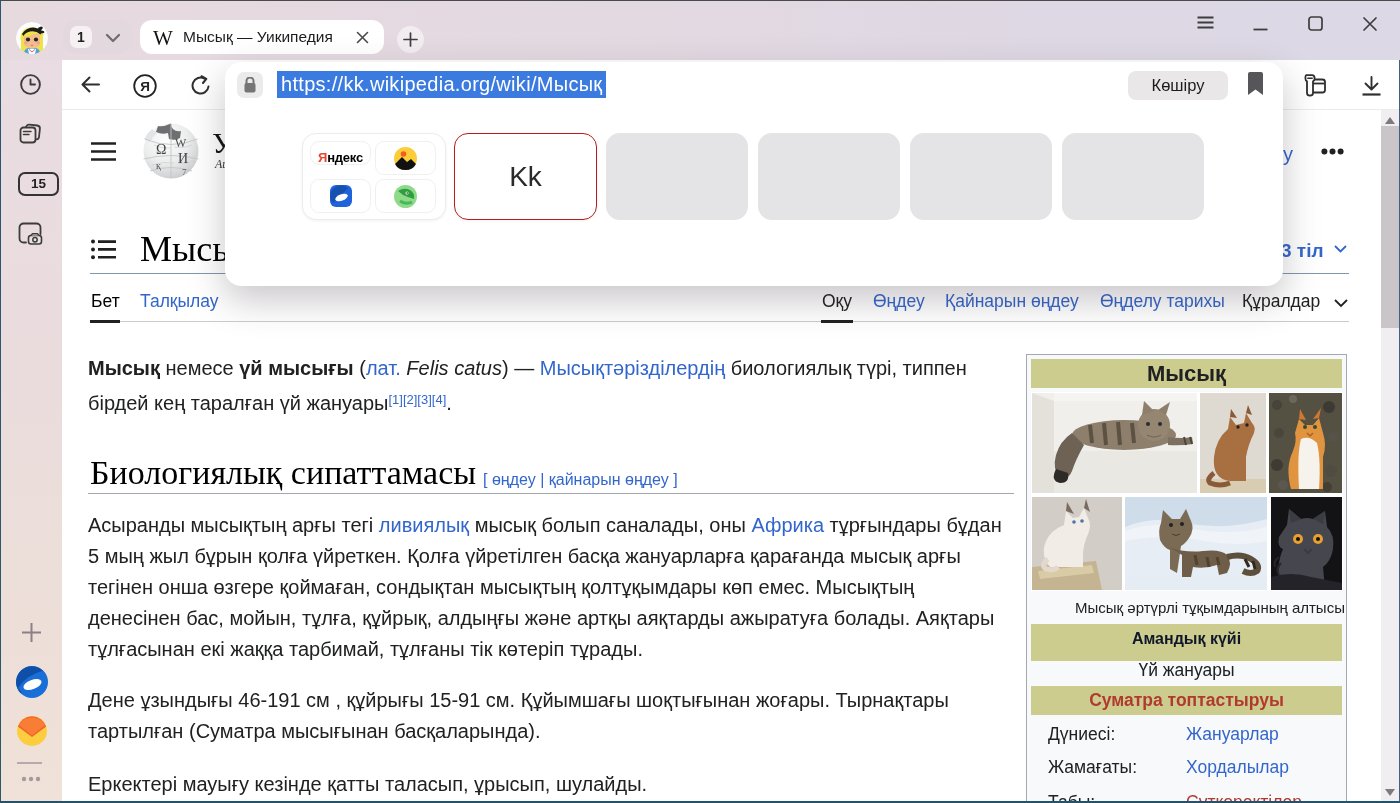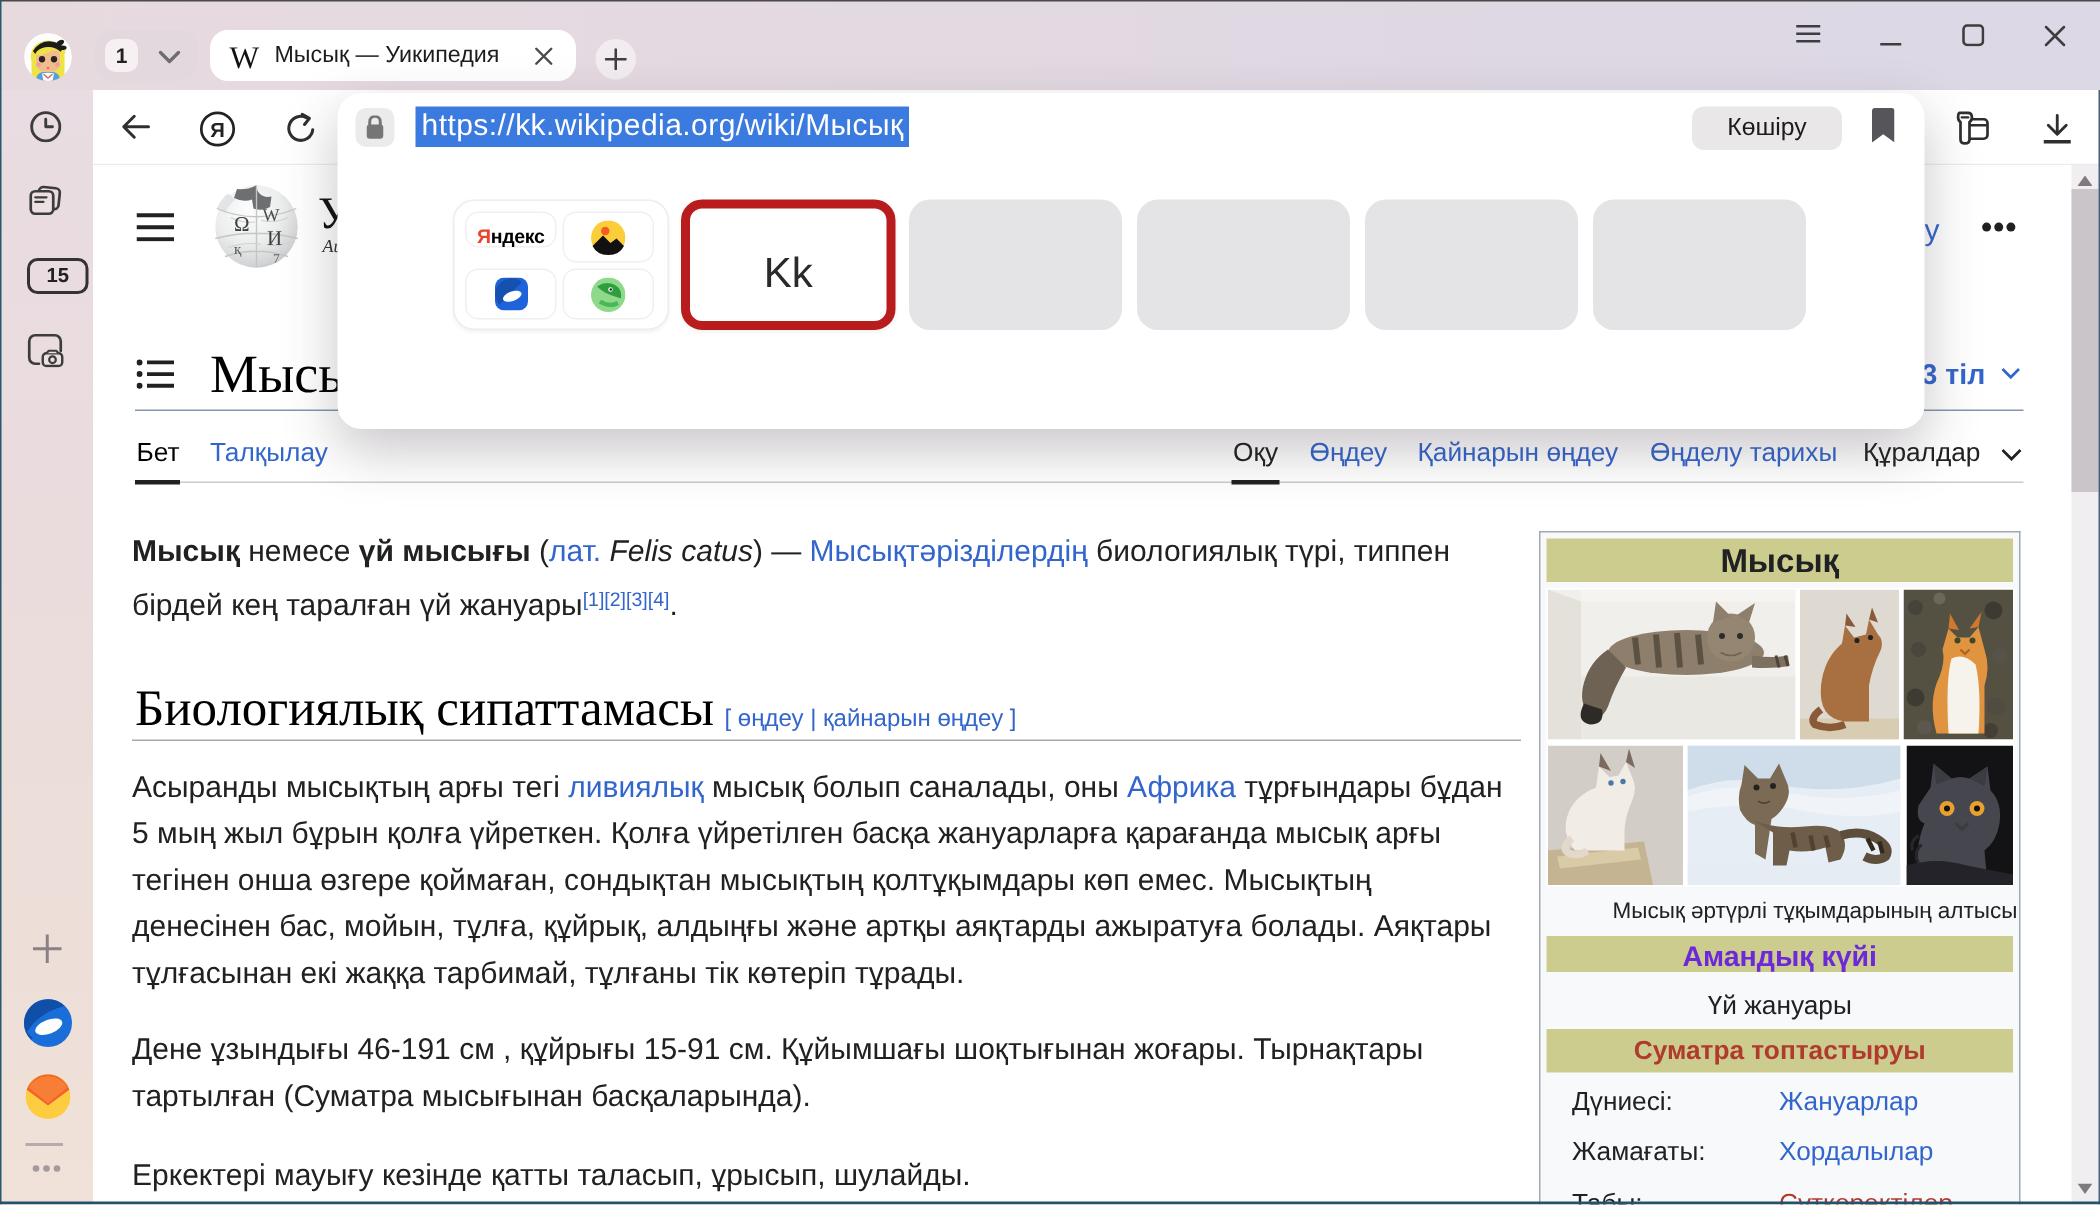--- a/index.html
+++ b/index.html
@@ -309,21 +309,21 @@
       <circle cx="27" cy="42" r="5" fill="#e8a02e"></circle>
         <circle cx="47" cy="42" r="5" fill="#e8a02e"></circle>
       <circle cx="27" cy="42" r="2" fill="#111"></circle>
         <circle cx="47" cy="42" r="2" fill="#111"></circle>
       <path d="M33 52 L37 56 L41 52" fill="none" stroke="#3a3c42" stroke-width="2"></path>
       <path d="M8 60 Q2 64 4 70 M10 66 Q4 72 8 78" stroke="#26262c" stroke-width="2" fill="none"></path>
       <path d="M0 80 Q20 74 40 80 L71 86 L71 93 L0 93 Z" fill="#232329"></path>
     </svg>
   </div>
   <div class="abs" style="left:1026px;top:599px;width:368px;text-align:center;font-size:15px;color:#202122;">Мысық әртүрлі тұқымдарының алтысы</div>
-  <div class="abs" style="left:1031px;top:624px;width:311px;height:24px;background:#cdcc8f;text-align:center;font-size:19px;font-weight:bold;color:#6d28d9;line-height:29px;">Амандық күйі</div>
+  <div class="abs" style="left:1031px;top:624px;width:311px;height:37px;background:#cdcc8f;text-align:center;font-size:16px;font-weight:bold;color:#0f172a;line-height:29px;">Амандық күйі</div>
   <div class="abs" style="left:1026px;top:660px;width:321px;text-align:center;font-size:17.5px;color:#202122;">Үй жануары</div>
   <div class="abs" style="left:1031px;top:686px;width:311px;height:29px;background:#cdcc8f;text-align:center;font-size:17.5px;font-weight:bold;color:#b03a2e;line-height:29px;">Суматра топтастыруы</div>
   <div class="abs" style="left:1048px;top:724px;font-size:17.5px;color:#202122;">Дүниесі:</div>
   <div class="abs" style="left:1186px;top:724px;font-size:17.5px;color:#36c;">Жануарлар</div>
   <div class="abs" style="left:1048px;top:757px;font-size:17.5px;color:#202122;">Жамағаты:</div>
   <div class="abs" style="left:1186px;top:757px;font-size:17.5px;color:#36c;">Хордалылар</div>
   <div class="abs" style="left:1048px;top:792px;font-size:17.5px;color:#202122;">Табы:</div>
   <div class="abs" style="left:1186px;top:792px;font-size:17.5px;color:#b03a2e;">Сүткоректілер</div>
 </div>
 
@@ -358,21 +358,21 @@
     <ellipse cx="11.5" cy="12.5" rx="6.5" ry="3.2" fill="#fff" transform="rotate(-20 11.5 12.5)"></ellipse>
   </svg>
   <div class="abs" style="left:150px;top:117px;width:61px;height:34px;border:1px solid #f0f0f0;border-radius:9px;"></div>
   <svg class="icon" style="left:169px;top:123px;" width="23" height="23" viewBox="0 0 23 23">
     <circle cx="11.5" cy="11.5" r="11.5" fill="#8fd98a"></circle>
     <path d="M4 6 Q10 2 16 5 Q21 8 20 14 L14 12 Q8 10 4 6 Z" fill="#2f9e3f"></path>
     <path d="M6 16 Q12 20 18 17" stroke="#48b858" stroke-width="3" fill="none"></path>
     <circle cx="13" cy="8" r="1.5" fill="#fff"></circle>
       <circle cx="13.2" cy="8" r="0.8" fill="#222"></circle>
   </svg>
-  <div class="abs" style="left:229px;top:71px;width:143px;height:87px;background:#fff;border:6px solid #b91c1c;border-radius:14px;box-shadow:0 1px 3px rgba(0,0,0,0.06);text-align:center;font-size:28px;color:#2a2a2a;line-height:85px;">Kk</div>
+  <div class="abs" style="left:229px;top:71px;width:143px;height:87px;background:#fff;border:1px solid #b91c1c;border-radius:14px;box-shadow:0 1px 3px rgba(0,0,0,0.06);text-align:center;font-size:28px;color:#2a2a2a;line-height:85px;">Kk</div>
   <div class="abs" style="left:381px;top:71px;width:142px;height:87px;background:#e4e4e6;border-radius:14px;"></div>
   <div class="abs" style="left:533px;top:71px;width:142px;height:87px;background:#e4e4e6;border-radius:14px;"></div>
   <div class="abs" style="left:685px;top:71px;width:142px;height:87px;background:#e4e4e6;border-radius:14px;"></div>
   <div class="abs" style="left:837px;top:71px;width:142px;height:87px;background:#e4e4e6;border-radius:14px;"></div>
 
 </div>
 
 <div class="abs" id="rightborder"></div>
 <div class="abs" style="left:0;top:0;width:1400px;height:1px;background:#4a4a4a;"></div>
 <div class="abs" style="left:0;top:0;width:1px;height:803px;background:#29586c;"></div>

